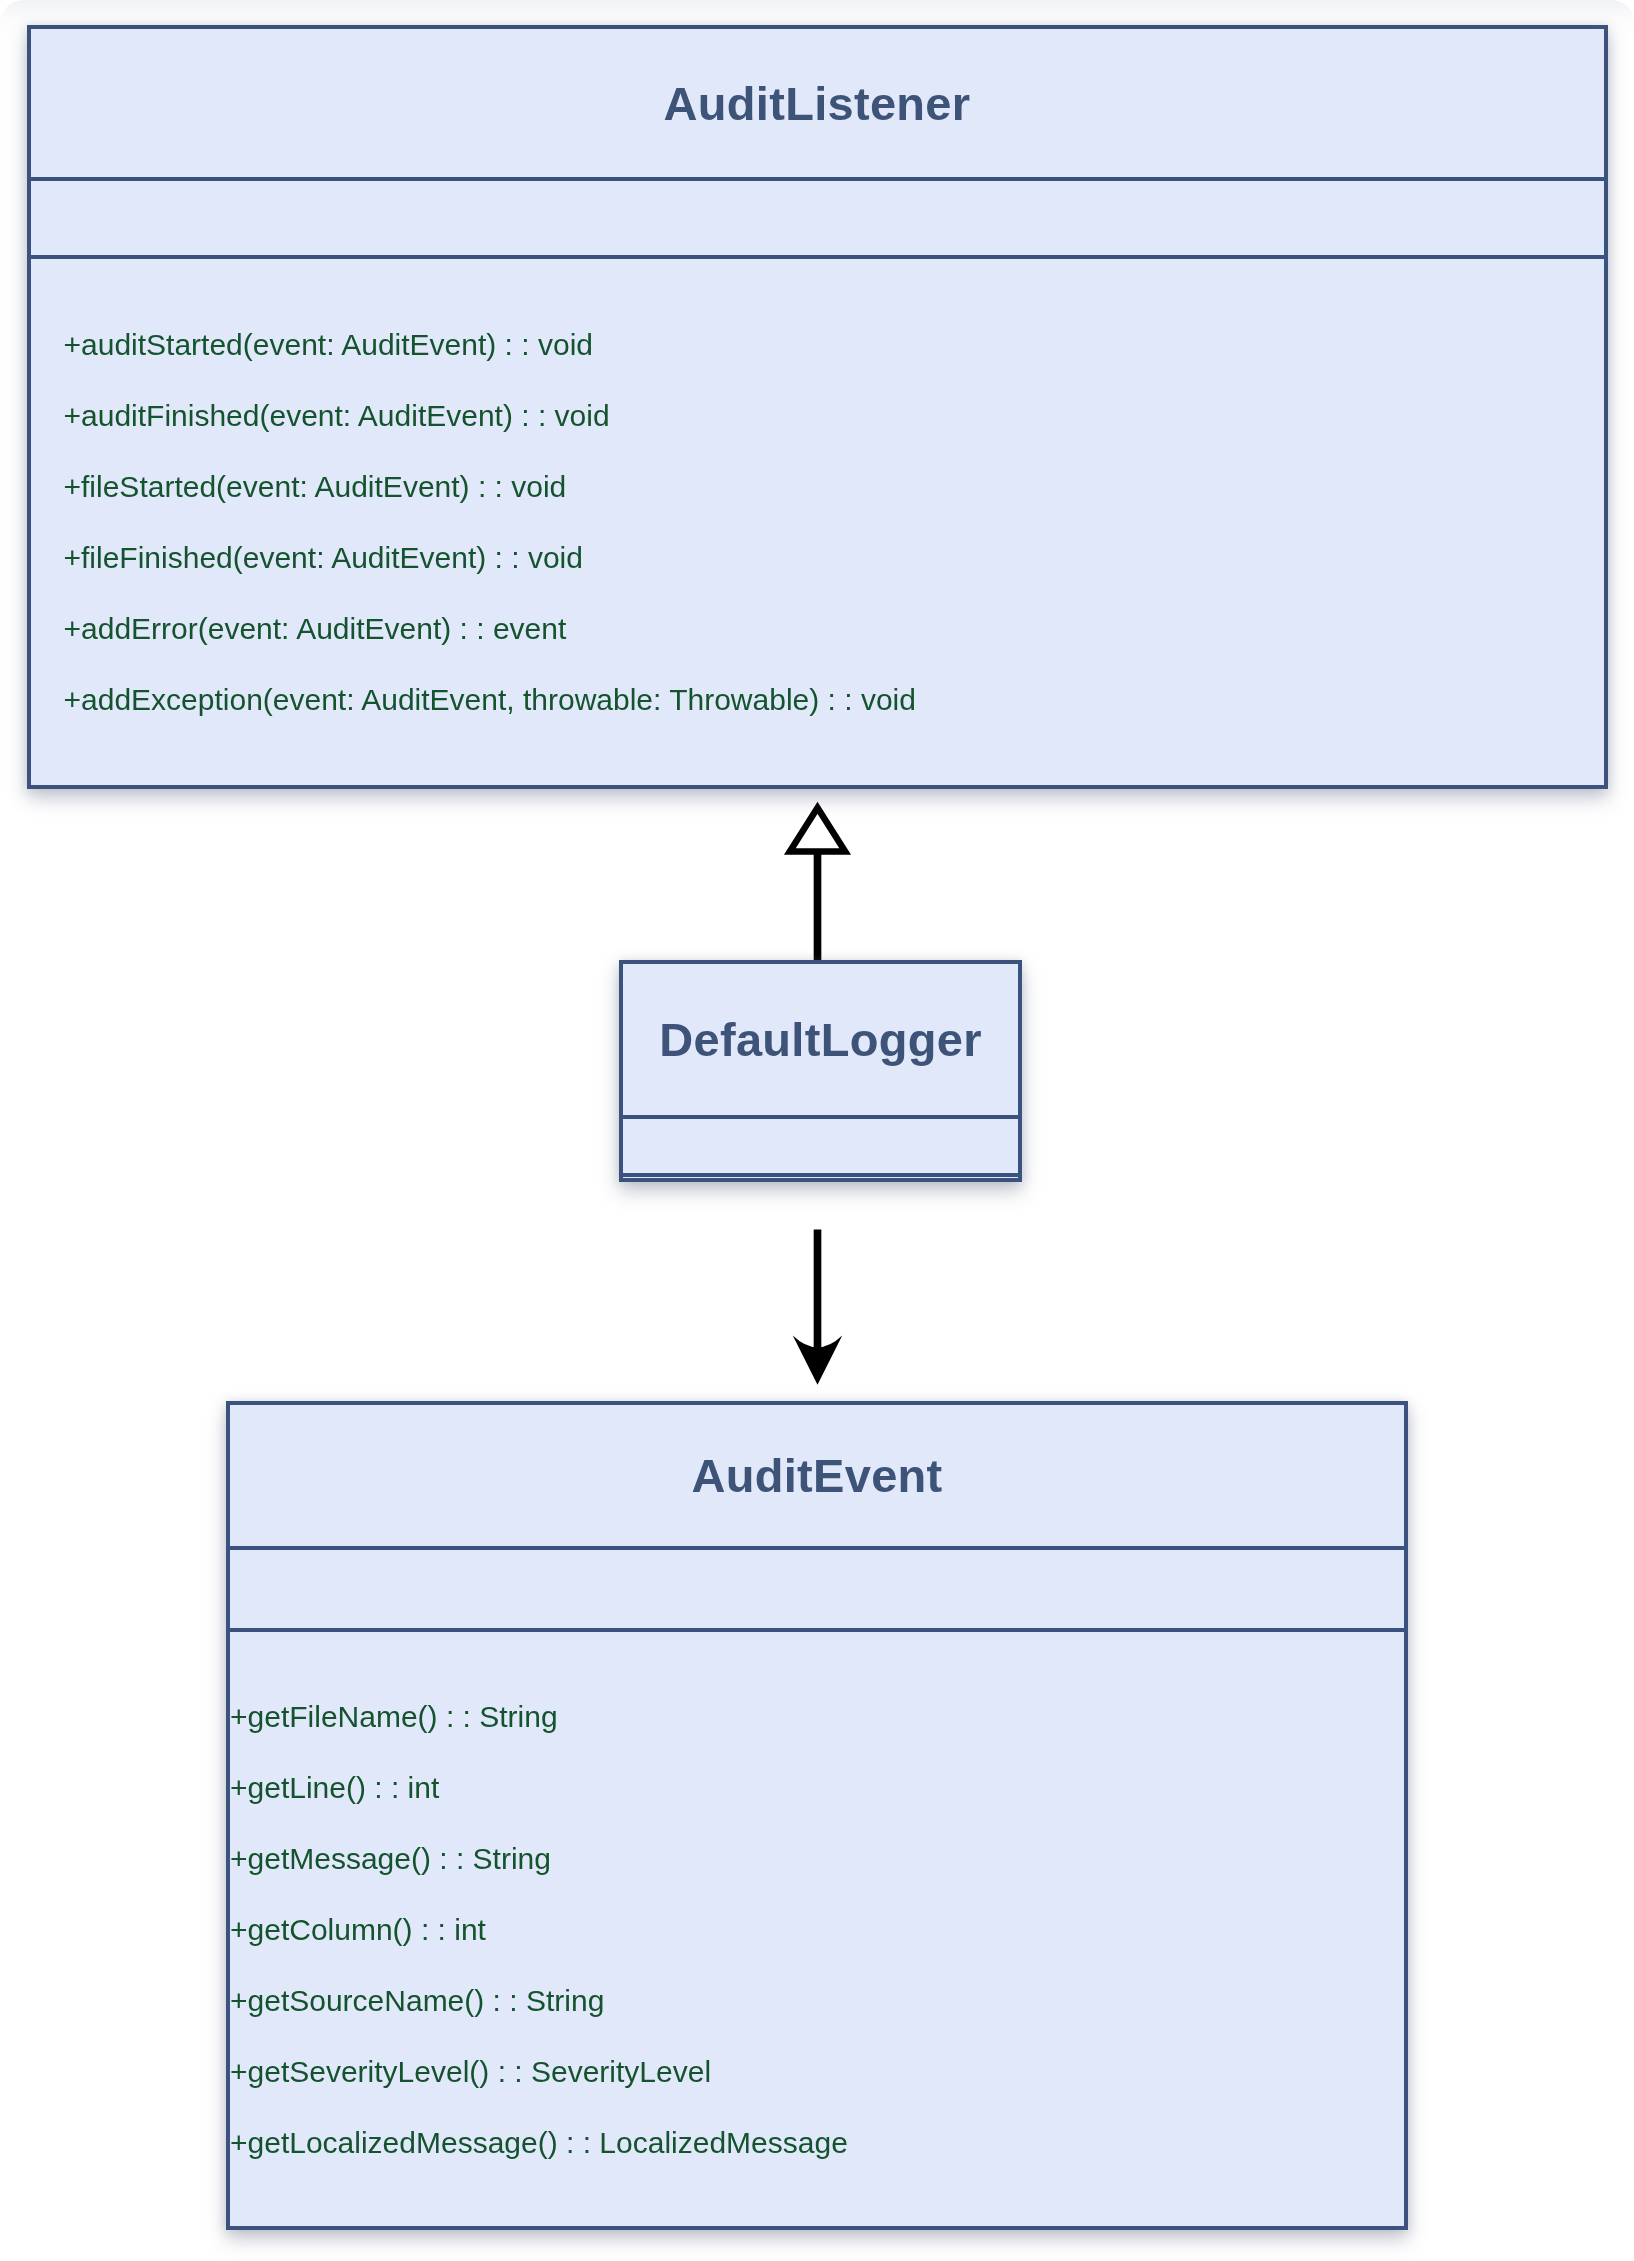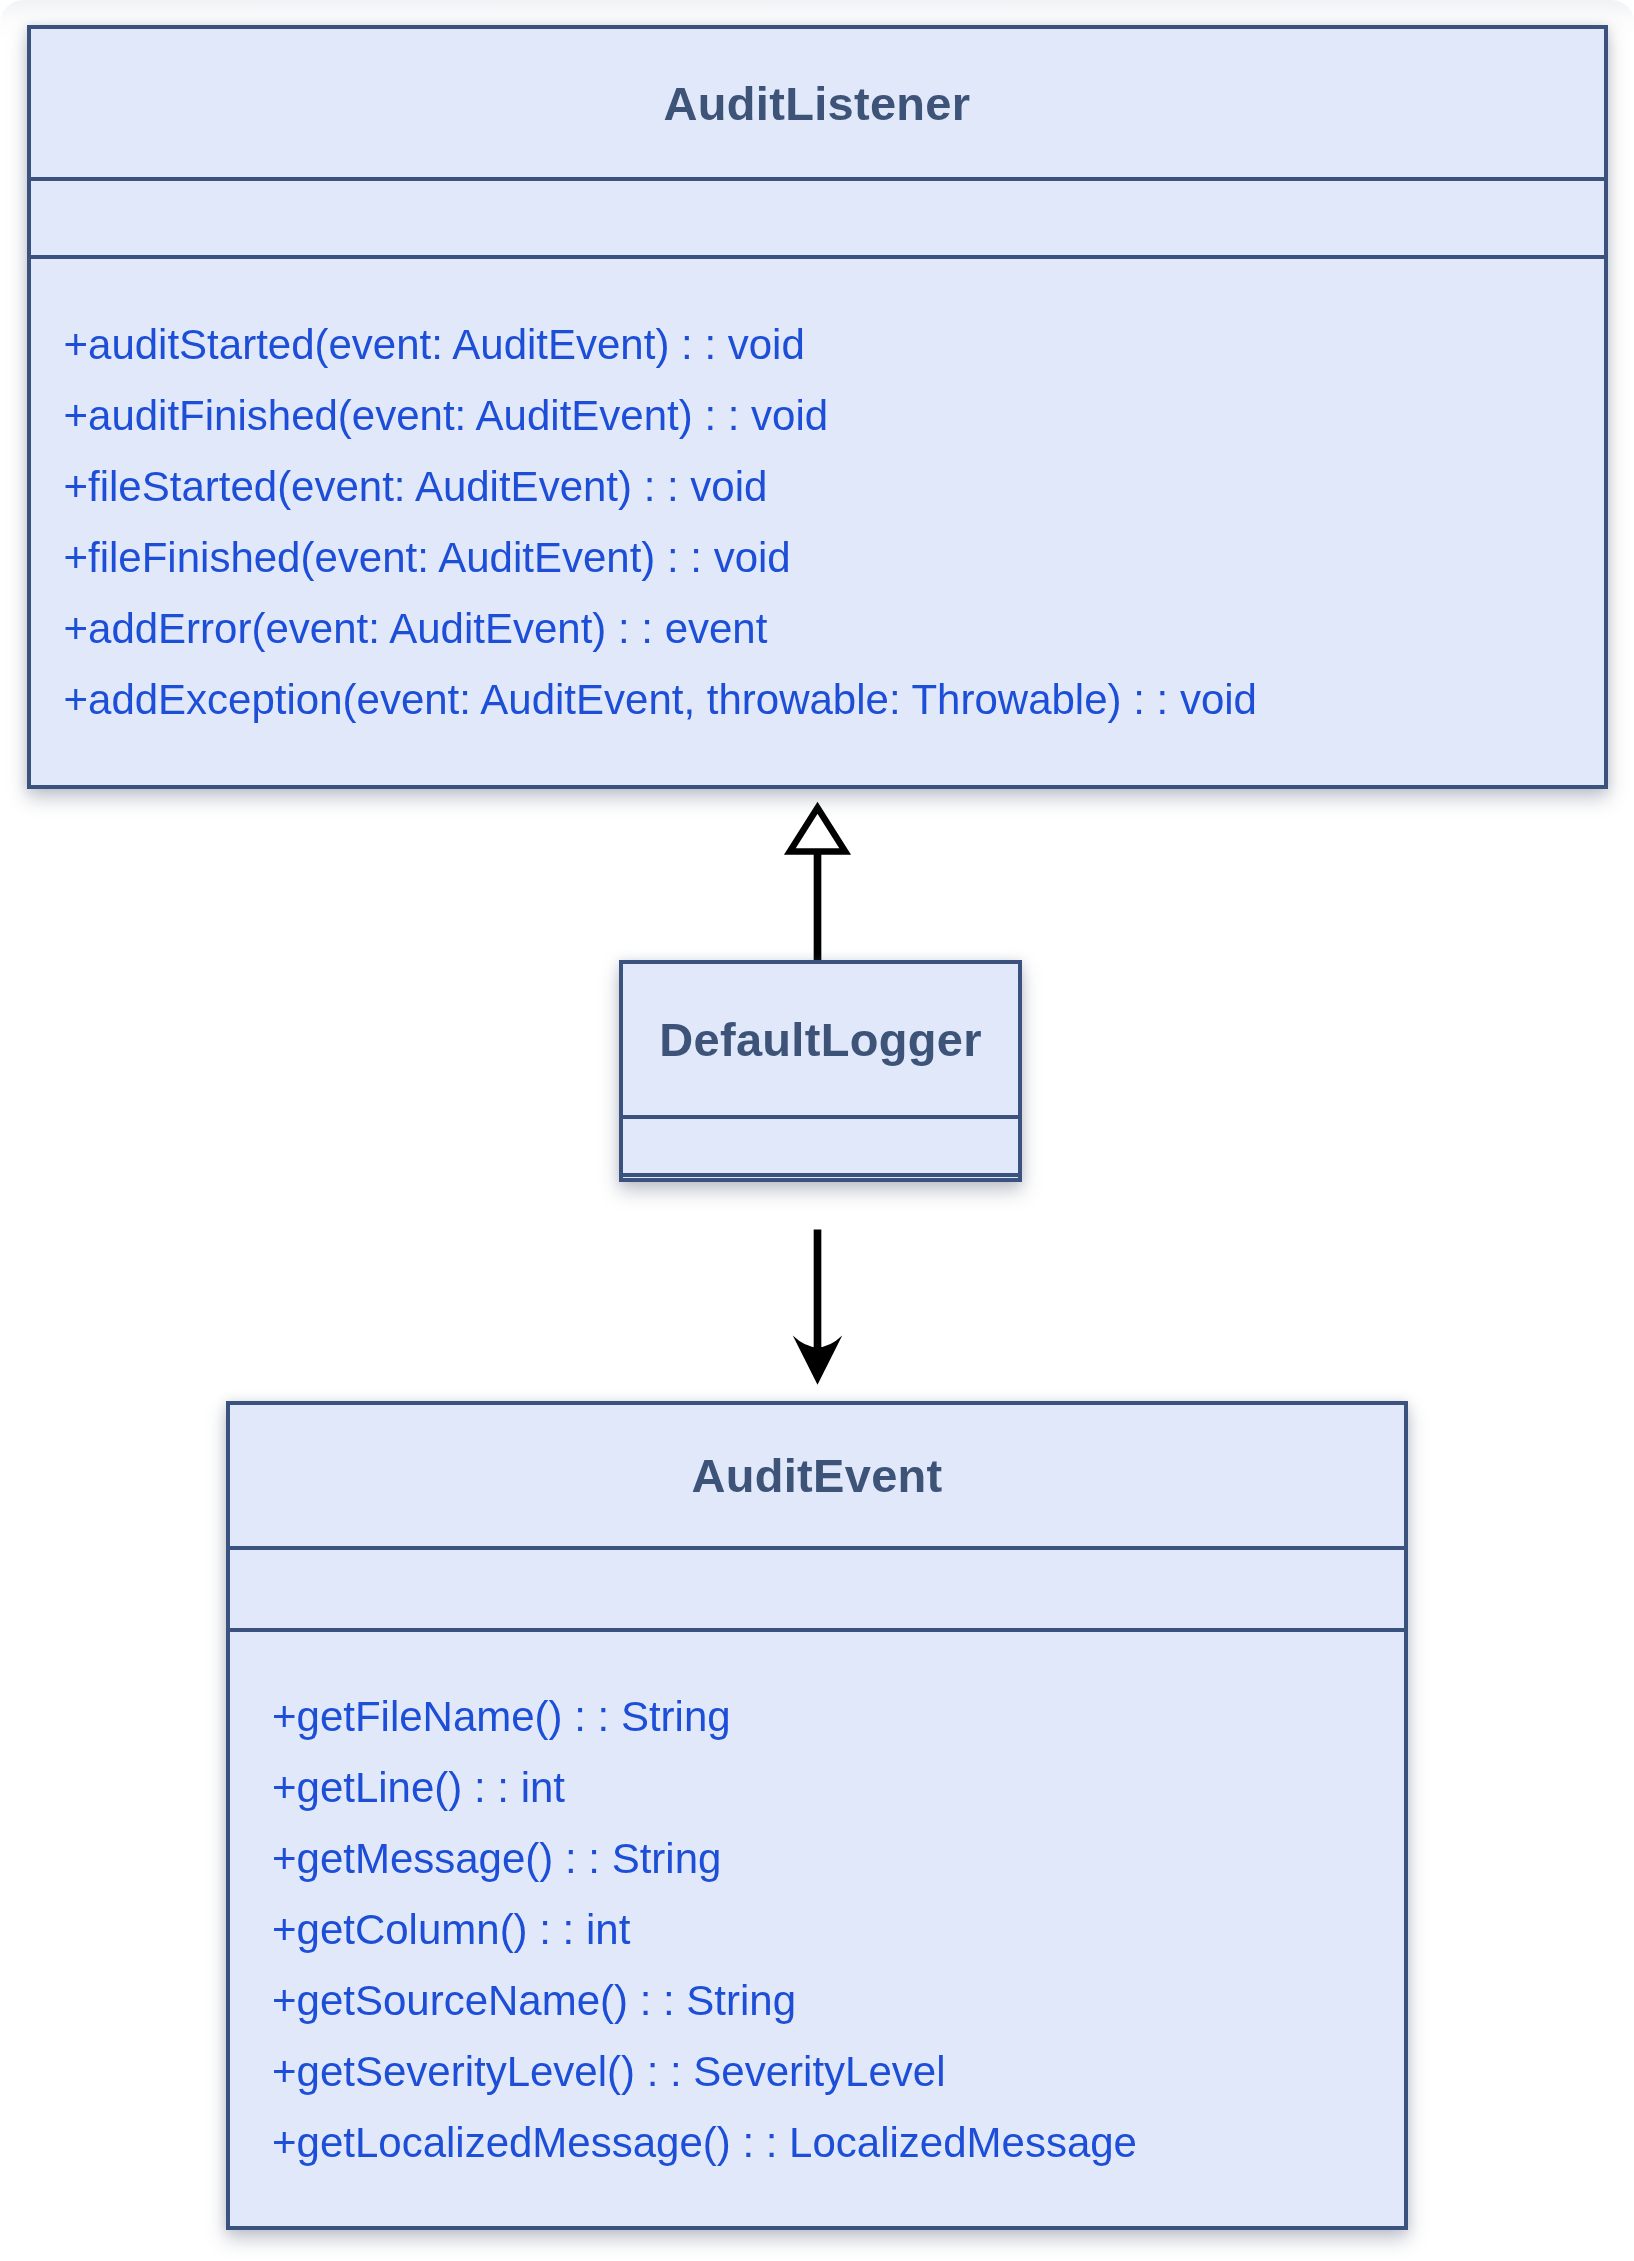--- a/index.html
+++ b/index.html
@@ -50,42 +50,42 @@
 
   .c-attrs {
     border-bottom: 4.1px solid #3a527d;
   }
 
   .c-methods {
     flex: 1;
     display: flex;
     flex-direction: column;
     justify-content: center;
-    color: #1d4ed8;
-    font-size: 42px;
+    color: #14532d;
+    font-size: 30px;
   }
   .c-methods .method {
     line-height: 71px;
     white-space: nowrap;
   }
 
   
   #cls-audit-listener { left: 26.5px;   top: 25px;   width: 1581px; height: 764px; }
   #cls-audit-listener .c-title   { height: 152px; }
   #cls-audit-listener .c-attrs   { height: 78px; }
   #cls-audit-listener .c-methods { padding-left: 33px; }
 
   #cls-default-logger { left: 619px; top: 960px; width: 403px;  height: 222px; text-align: center; }
   #cls-default-logger .c-title   { height: 155px; }
   #cls-default-logger .c-attrs   { height: 58px; }
 
   #cls-audit-event    { left: 226px;  top: 1401px; width: 1182px; height: 829px; }
   #cls-audit-event .c-title   { height: 145px; }
   #cls-audit-event .c-attrs   { height: 82px; }
-  #cls-audit-event .c-methods { padding-left: 42px; }
+  #cls-audit-event .c-methods { }
 </style>
 </head>
 <body>
 
 <div class="canvas">
 
   <svg class="connectors" viewBox="0 0 2776 3840" xmlns="http://www.w3.org/2000/svg">
 
     <g>
       <line x1="1388" y1="1632" x2="1388" y2="1450" stroke="#000000" stroke-width="13"></line>

